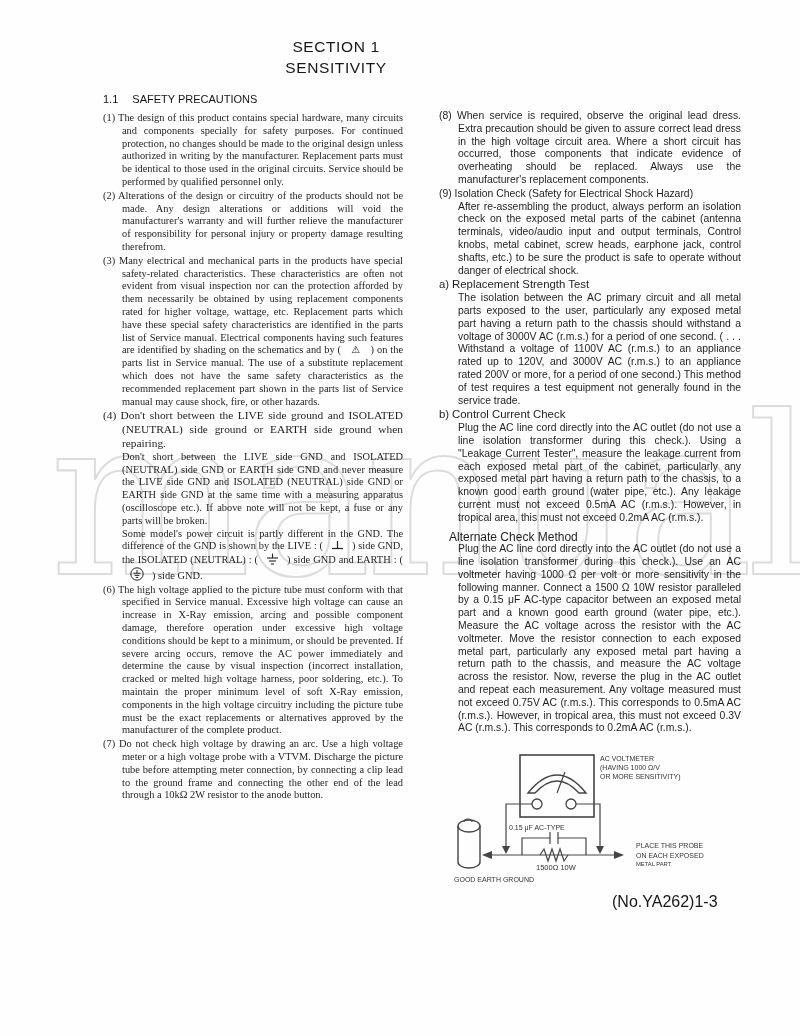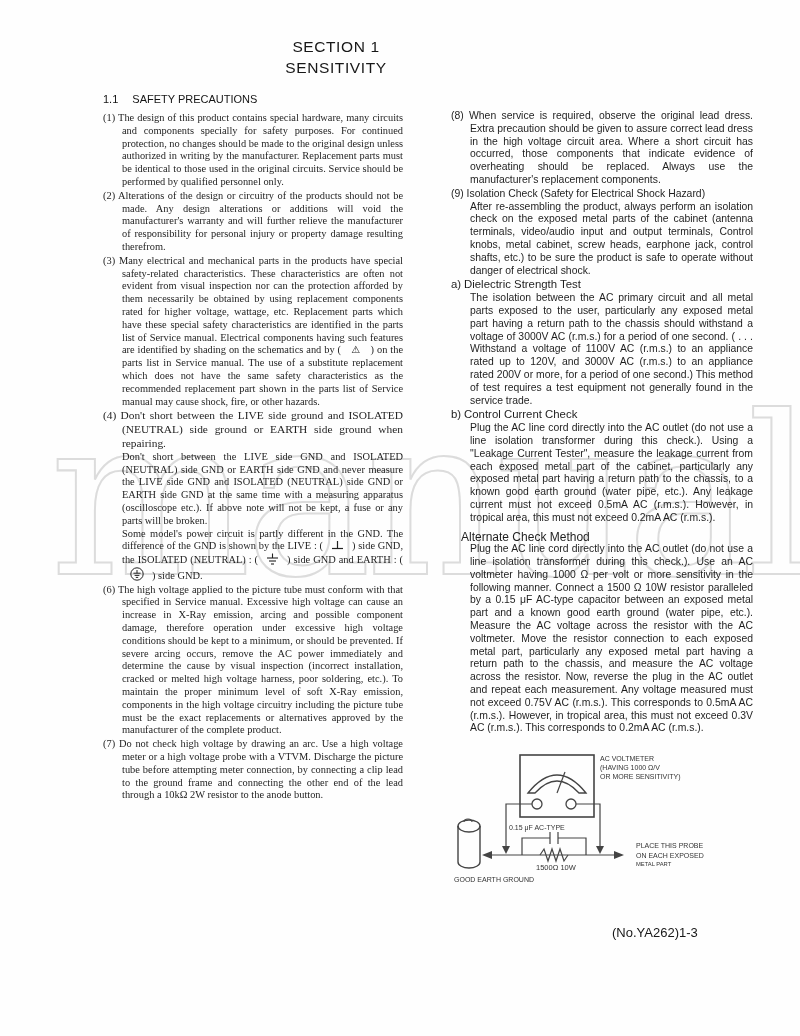--- a/index.html
+++ b/index.html
@@ -14,35 +14,35 @@
     transform:scaleY(1.04); opacity:.85; user-select:none; }
 
   .title-block { position:absolute; top:36px; left:0; width:672px; text-align:center; z-index:1; }
   .title-line { font-size:15.5px; letter-spacing:.6px; color:#171717; line-height:21px; }
 
   .section-heading { position:absolute; left:103px; top:93px; z-index:1; font-size:11px; color:#141414; }
   .section-heading .shnum { margin-right:14px; }
 
   .col { position:absolute; z-index:1; font-size:10.4px; line-height:12.8px; color:#1e1e1e; }
   .col-left  { left:103px; top:112px; width:300px;font-family:Liberation Serif, serif; }
-  .col-right { left:451px; top:110px; width:302px; }
+  .col-right { left:439px; top:110px; width:302px; }
 
   .item { padding-left:19px; text-indent:-19px; text-align:justify; margin-bottom:1px; }
   .item .sub { text-indent:0; text-align:justify; }
   .num { }
   .h4 { font-size:11.4px; }
   .subhead { font-size:11.4px; }
   .althead { font-size:12px; padding-left:10px; margin-top:6px; }
   .altbody { padding-left:19px; text-align:justify; }
   .tri { font-size:10px; padding:0 10px; }
 
   .gsym { display:inline-block; vertical-align:-2px; margin:0 8px; }
 
   .diagram { position:absolute; left:452px; top:748px; z-index:1; }
-  .footer { position:absolute; left:612px; top:893px; z-index:1; font-size:13px; color:#171717;margin-top:32px; }
+  .footer { position:absolute; left:612px; top:893px; z-index:1; font-size:16px; color:#171717; }
 
   svg text { font-family:"Liberation Sans","DejaVu Sans",sans-serif; fill:#333; }
 </style>
 </head>
 <body>
 
 <div id="page">
 
   <div class="watermark">manual</div>
 
@@ -115,21 +115,21 @@
     <div class="item">
       <span class="num">(8)</span> <span>When service is required, observe the original lead dress. Extra precaution should be given to assure correct lead dress in the high voltage circuit area. Where a short circuit has occurred, those components that indicate evidence of overheating should be replaced. Always use the manufacturer's replacement components.</span>
     </div>
 
     <div class="item">
       <span class="num">(9)</span> <span>Isolation Check (Safety for Electrical Shock Hazard)</span>
       <div class="sub"><span>After re-assembling the product, always perform an isolation check on the exposed metal parts of the cabinet (antenna terminals, video/audio input and output terminals, Control knobs, metal cabinet, screw heads, earphone jack, control shafts, etc.) to be sure the product is safe to operate without danger of electrical shock.</span></div>
     </div>
 
     <div class="item">
-      <span class="num subhead">a)</span> <span class="subhead">Dielectric Strength Test</span>
+      <span class="num subhead">a)</span> <span class="subhead">Replacement Strength Test</span>
       <div class="sub"><span>The isolation between the AC primary circuit and all metal parts exposed to the user, particularly any exposed metal part having a return path to the chassis should withstand a voltage of 3000V AC (r.m.s.) for a period of one second. ( . . . Withstand a voltage of 1100V AC (r.m.s.) to an appliance rated up to 120V, and 3000V AC (r.m.s.) to an appliance rated 200V or more, for a period of one second.) This method of test requires a test equipment not generally found in the service trade.</span></div>
     </div>
 
     <div class="item">
       <span class="num subhead">b)</span> <span class="subhead">Control Current Check</span>
       <div class="sub"><span>Plug the AC line cord directly into the AC outlet (do not use a line isolation transformer during this check.). Using a "Leakage Current Tester", measure the leakage current from each exposed metal part of the cabinet, particularly any exposed metal part having a return path to the chassis, to a known good earth ground (water pipe, etc.). Any leakage current must not exceed 0.5mA AC (r.m.s.). However, in tropical area, this must not exceed 0.2mA AC (r.m.s.).</span></div>
     </div>
 
     <div class="althead">Alternate Check Method</div>
     <div class="altbody">Plug the AC line cord directly into the AC outlet (do not use a line isolation transformer during this check.). Use an AC voltmeter having 1000 Ω per volt or more sensitivity in the following manner. Connect a 1500 Ω 10W resistor paralleled by a 0.15 μF AC-type capacitor between an exposed metal part and a known good earth ground (water pipe, etc.). Measure the AC voltage across the resistor with the AC voltmeter. Move the resistor connection to each exposed metal part, particularly any exposed metal part having a return path to the chassis, and measure the AC voltage across the resistor. Now, reverse the plug in the AC outlet and repeat each measurement. Any voltage measured must not exceed 0.75V AC (r.m.s.). This corresponds to 0.5mA AC (r.m.s.). However, in tropical area, this must not exceed 0.3V AC (r.m.s.). This corresponds to 0.2mA AC (r.m.s.).</div>

